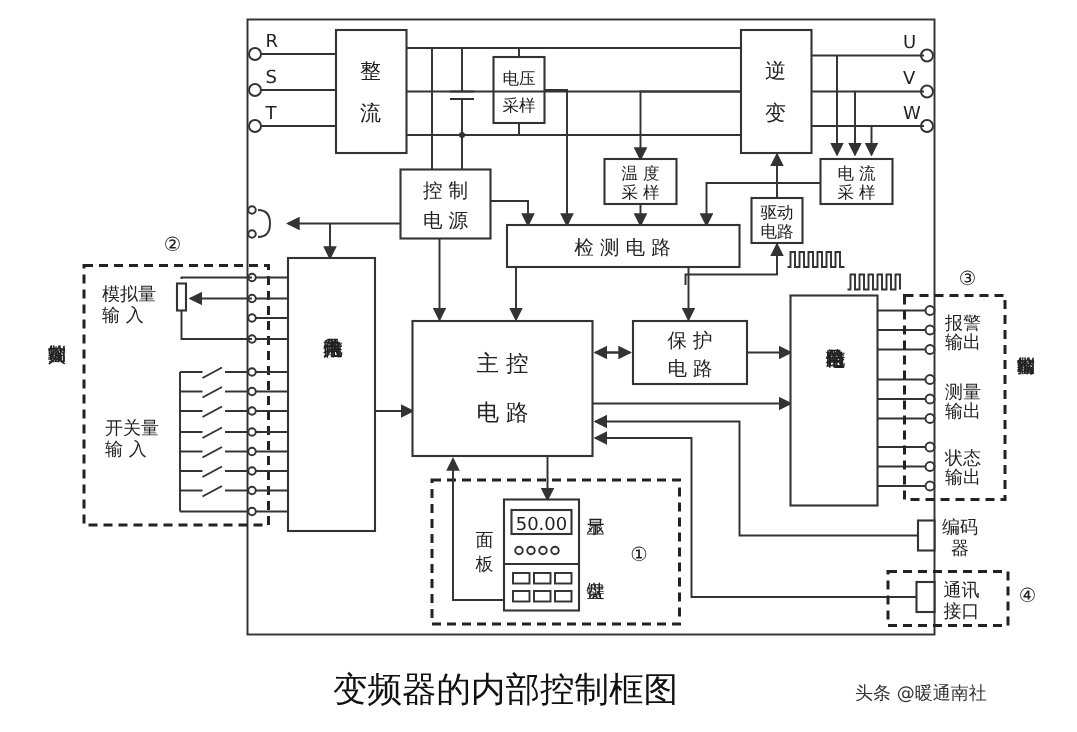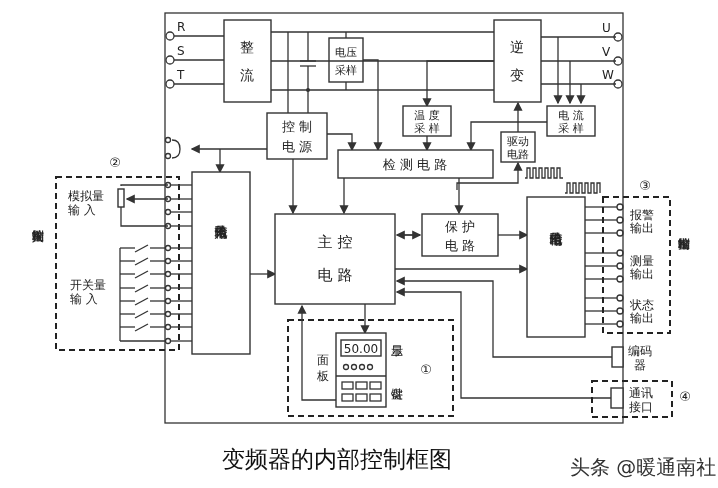--- a/index.html
+++ b/index.html
@@ -3,21 +3,21 @@
 <meta charset="utf-8">
 <style>
   html,body{margin:0;padding:0;background:#fff;}
   body{width:718px;height:488px;position:relative;overflow:hidden;font-family:"DejaVu Sans",sans-serif;}
   svg{position:absolute;left:0;top:0;}
   .ln{stroke:#333;stroke-width:1.3;fill:none;}
   .bx{stroke:#333;stroke-width:1.4;fill:#fff;}
   .dash{stroke:#222;stroke-width:2;fill:none;stroke-dasharray:6,4;}
   .t{font-family:"DejaVu Sans",sans-serif;fill:#222;}
   .caption{position:absolute;left:222px;top:444px;font-size:23px;color:#111;font-family:Liberation Mono, monospace;}
-  .wm{position:absolute;left:570px;top:454px;font-size:20px;color:#333;font-family:"DejaVu Sans",sans-serif;}
+  .wm{position:absolute;left:570px;top:454px;font-size:12px;color:#333;font-family:"DejaVu Sans",sans-serif;}
 </style>
 </head>
 <body>
 
 <svg width="718" height="488" viewBox="0 0 718 488">
   <defs>
     <marker id="ar" markerWidth="7" markerHeight="7" refX="6" refY="3.5" orient="auto">
       <path d="M0,0 L7,3.5 L0,7 z" fill="#333"></path>
     </marker>
   </defs>

